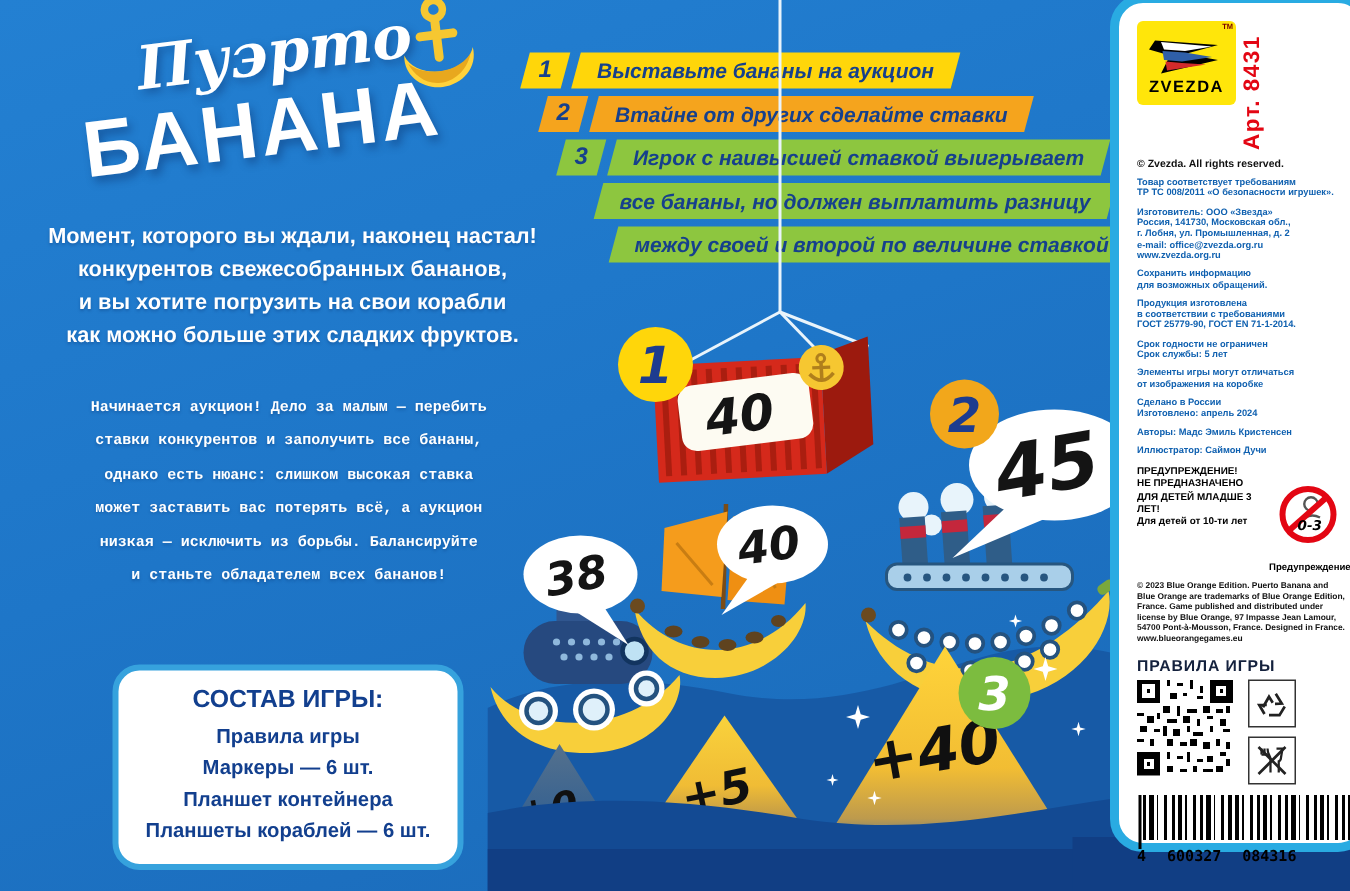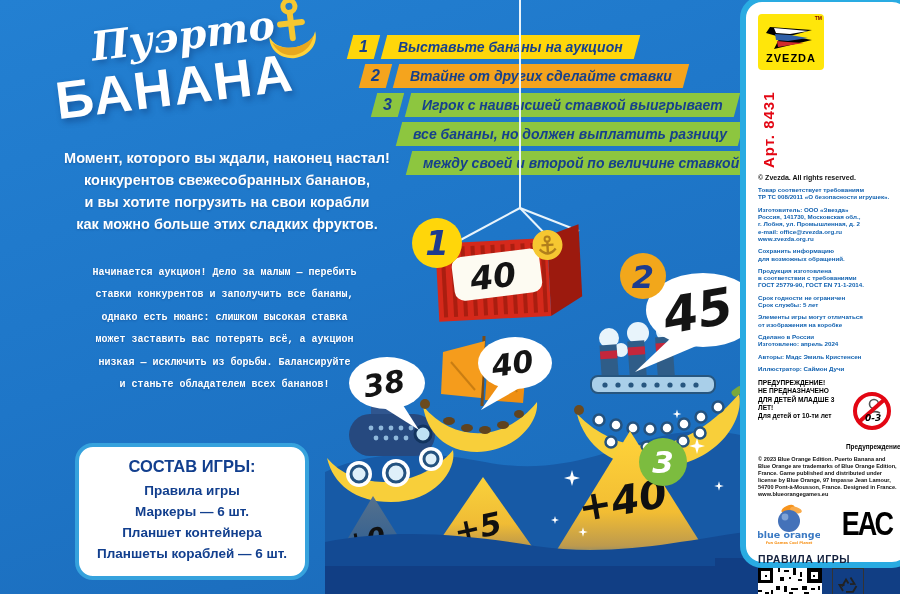--- a/index.html
+++ b/index.html
@@ -22,39 +22,39 @@
     justify-content:center;font-style:italic;font-weight:800;font-size:16px;color:#16408c;}
   .chip span{transform:skewX(15deg);}
   .sbar{transform:skewX(-15deg);display:flex;align-items:center;padding:0 14px;
     font-style:italic;font-weight:700;font-size:14px;color:#16408c;white-space:nowrap;}
   .sbar span{transform:skewX(15deg);}
   .c-yellow{background:#ffd60a;}
   .c-orange{background:#f5a41d;}
   .c-green{background:#8dc63f;}
 
   
-  .para{color:#fff;font-weight:700;text-align:center;text-shadow:0 1px 2px rgba(10,50,110,.35);margin-left:32px;}
+  .para{color:#fff;font-weight:700;text-align:center;text-shadow:0 1px 2px rgba(10,50,110,.35);}
   .intro{left:25px;top:147px;width:340px;font-size:14.5px;line-height:22px;}
   .auction{left:15px;top:262px;width:355px;font-size:10px;line-height:22.4px;font-family:Liberation Mono, monospace;}
 
   
   .contents{left:75px;top:443px;width:214px;background:#fff;border:4px solid #36a2dd;
     border-radius:18px;padding:10px 6px 12px 6px;text-align:center;color:#123f8e;}
   .c-title{font-weight:700;font-size:16.5px;margin-bottom:4px;}
   .c-items{font-weight:700;font-size:13.5px;line-height:21px;}
 
   
   .illo{left:325px;top:0;}
   .bottom-sea{right:0;bottom:0;width:185px;height:36px;background:#113e84;}
 
   
   .card{left:740px;top:-4px;width:174px;height:572px;background:#fff;
     border:6px solid #29abe2;border-radius:22px;box-sizing:border-box;
     padding:12px 10px 6px 12px;color:#1061b0;}
-  .zv-row{display:flex;gap:12px;align-items:flex-start;flex-direction:column;}
+  .zv-row{display:flex;gap:0;align-items:flex-start;}
   .zv-box{position:relative;width:66px;height:56px;background:#ffe60a;border-radius:4px;
     display:flex;flex-direction:column;align-items:center;justify-content:center;}
   .zv-name{font-weight:900;font-size:11px;letter-spacing:1px;color:#000;margin-top:1px;}
   .zv-tm{position:absolute;right:2px;top:1px;font-size:5px;font-weight:800;color:#7a0000;}
   .art{writing-mode:vertical-rl;transform:rotate(180deg);color:#e30613;font-weight:800;
     font-size:15px;letter-spacing:1px;height:86px;margin-left:2px;}
   .copy{margin-top:6px;color:#111;font-weight:800;font-size:7px;}
   .iblock{margin-top:5px;font-weight:700;font-size:6.2px;line-height:1.18;}
   .warn-row{display:flex;margin-top:7px;gap:4px;}
   .warn-txt{color:#000;font-weight:800;font-size:6.6px;line-height:1.25;flex:1;}
@@ -427,31 +427,20 @@
             <line x1="7" y1="31" x2="33" y2="8" stroke="#e30613" stroke-width="4"></line>
             <text x="13" y="30" font-family="DejaVu Sans" font-weight="800" font-style="italic" font-size="9" fill="#000">0-3</text>
           </svg>
         </div>
         <div class="warn-cap">Предупреждение!</div>
       </div>
     </div>
 
     <div class="legal">© 2023 Blue Orange Edition. Puerto Banana and Blue Orange are trademarks of Blue Orange Edition, France. Game published and distributed under license by Blue Orange, 97 Impasse Jean Lamour, 54700 Pont-à-Mousson, France. Designed in France. www.blueorangegames.eu</div>
 
-    <div class="logos-row">
-      <svg width="62" height="42" viewBox="0 0 62 42">
-        <ellipse cx="30" cy="6" rx="7" ry="3.4" fill="#f7941d" transform="rotate(-24 30 6)"></ellipse>
-        <ellipse cx="38" cy="7" rx="6" ry="3" fill="#f9ab4b" transform="rotate(18 38 7)"></ellipse>
-        <circle cx="31" cy="18" r="11" fill="#4472b9"></circle>
-        <circle cx="27" cy="14" r="3.4" fill="#7ea3d6"></circle>
-        <text x="31" y="35" text-anchor="middle" font-family="DejaVu Sans" font-weight="800" font-size="9.5" fill="#3a79c3">blue orange</text>
-        <text x="31" y="40.5" text-anchor="middle" font-family="DejaVu Sans" font-weight="700" font-size="3.6" fill="#f7941d">Fun Games Cool Planet</text>
-      </svg>
-      <div class="eac">ЕАС</div>
-    </div>
 
     <div class="rules-title">ПРАВИЛА ИГРЫ</div>
 
     <div class="qr-row">
       <svg width="64" height="64" viewBox="0 0 29 29" shape-rendering="crispEdges">
         <rect width="29" height="29" fill="#fff"></rect>
         <g fill="#000">
           <rect x="0" y="0" width="7" height="7"></rect>
             <rect x="22" y="0" width="7" height="7"></rect>
             <rect x="0" y="22" width="7" height="7"></rect>

